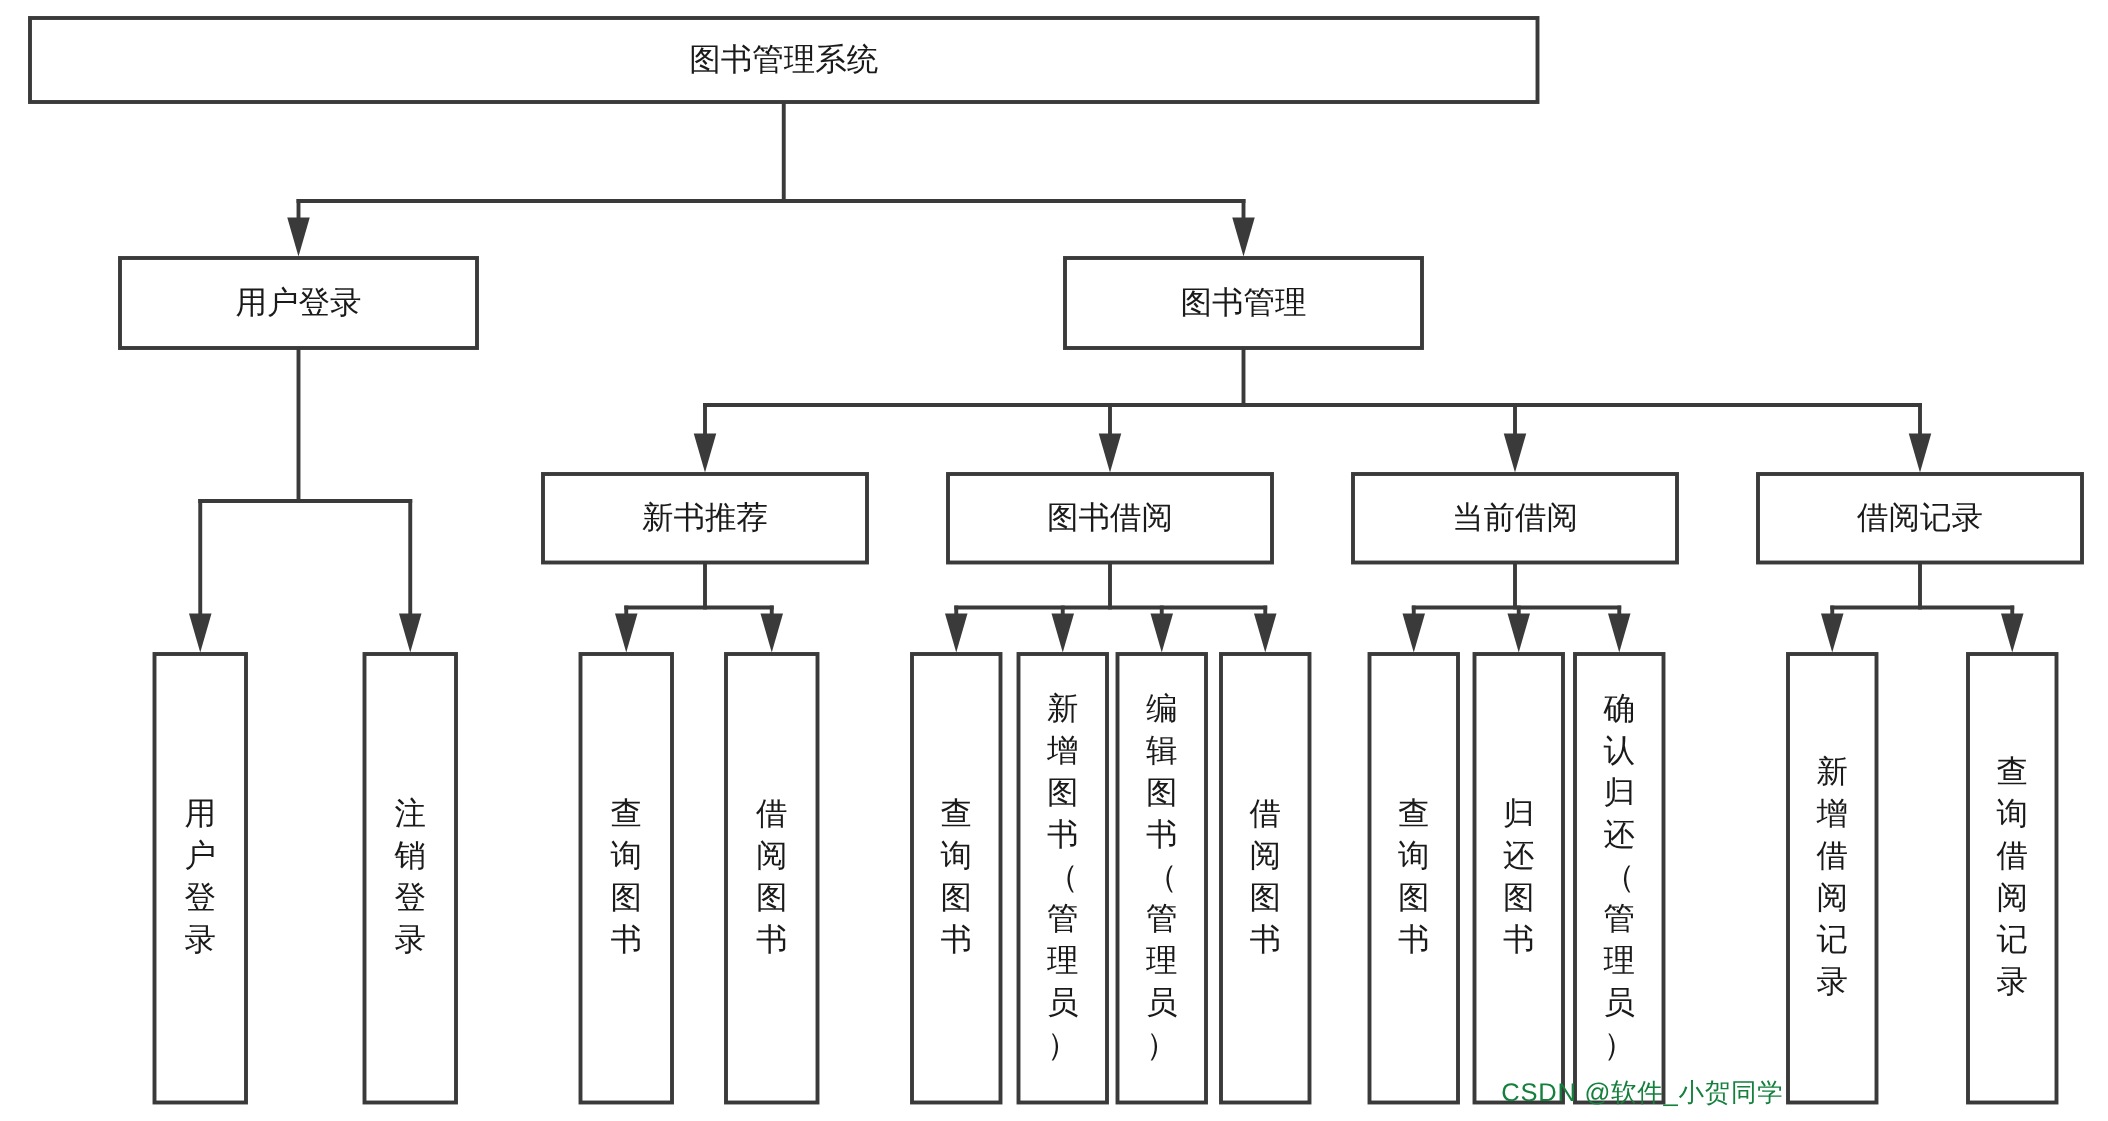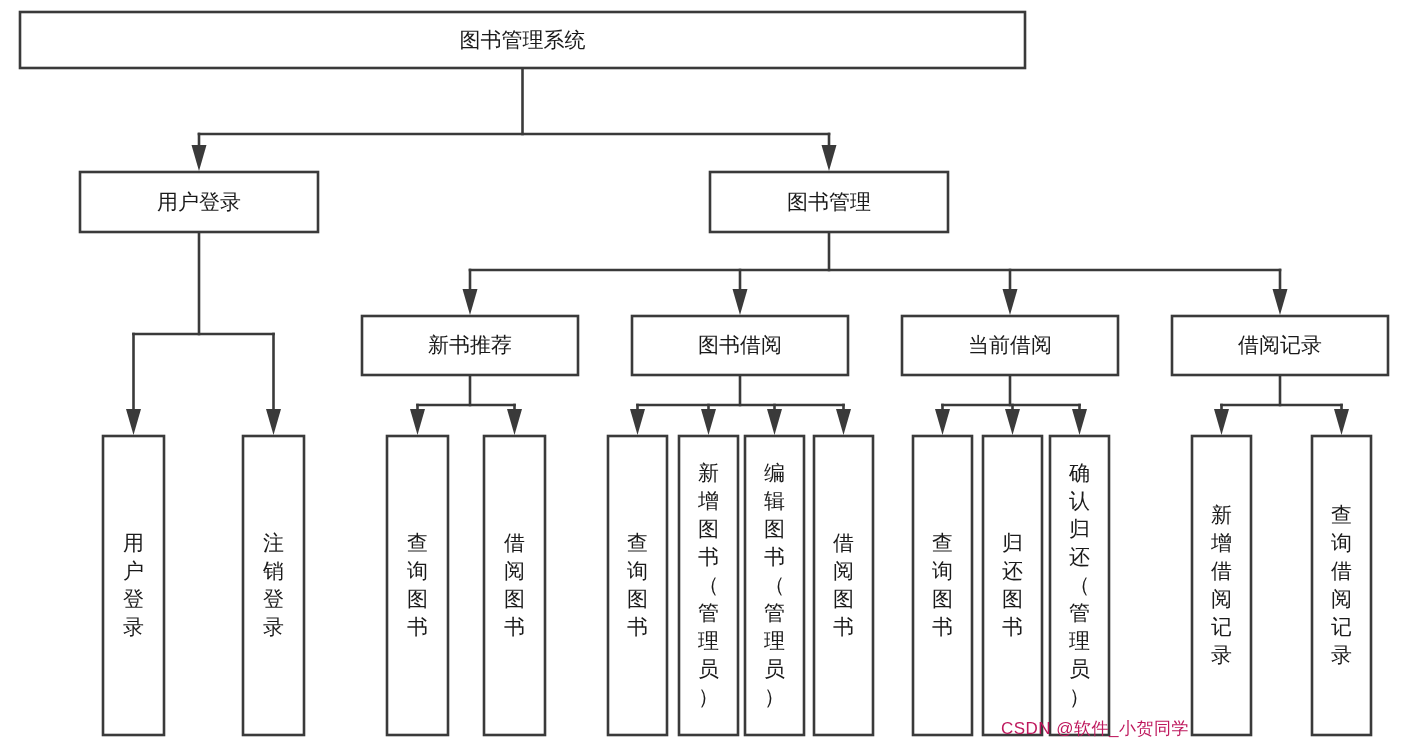--- a/index.html
+++ b/index.html
@@ -55,21 +55,21 @@
   .arrow-head {
     fill: #3a3a3a;
     stroke: none;
   }
   .watermark {
     position: absolute;
     right: 10px;
     bottom: 7px;
     font-family: "Liberation Sans", "DejaVu Sans", sans-serif;
     font-size: 17px;
-    color: #be185d;
+    color: #15803d;
     white-space: nowrap;
     user-select: none;
     letter-spacing: 0.5px;
     margin-top: 17px;
   }
 </style>
 </head>
 <body>
 
 <div id="diagram-root">

